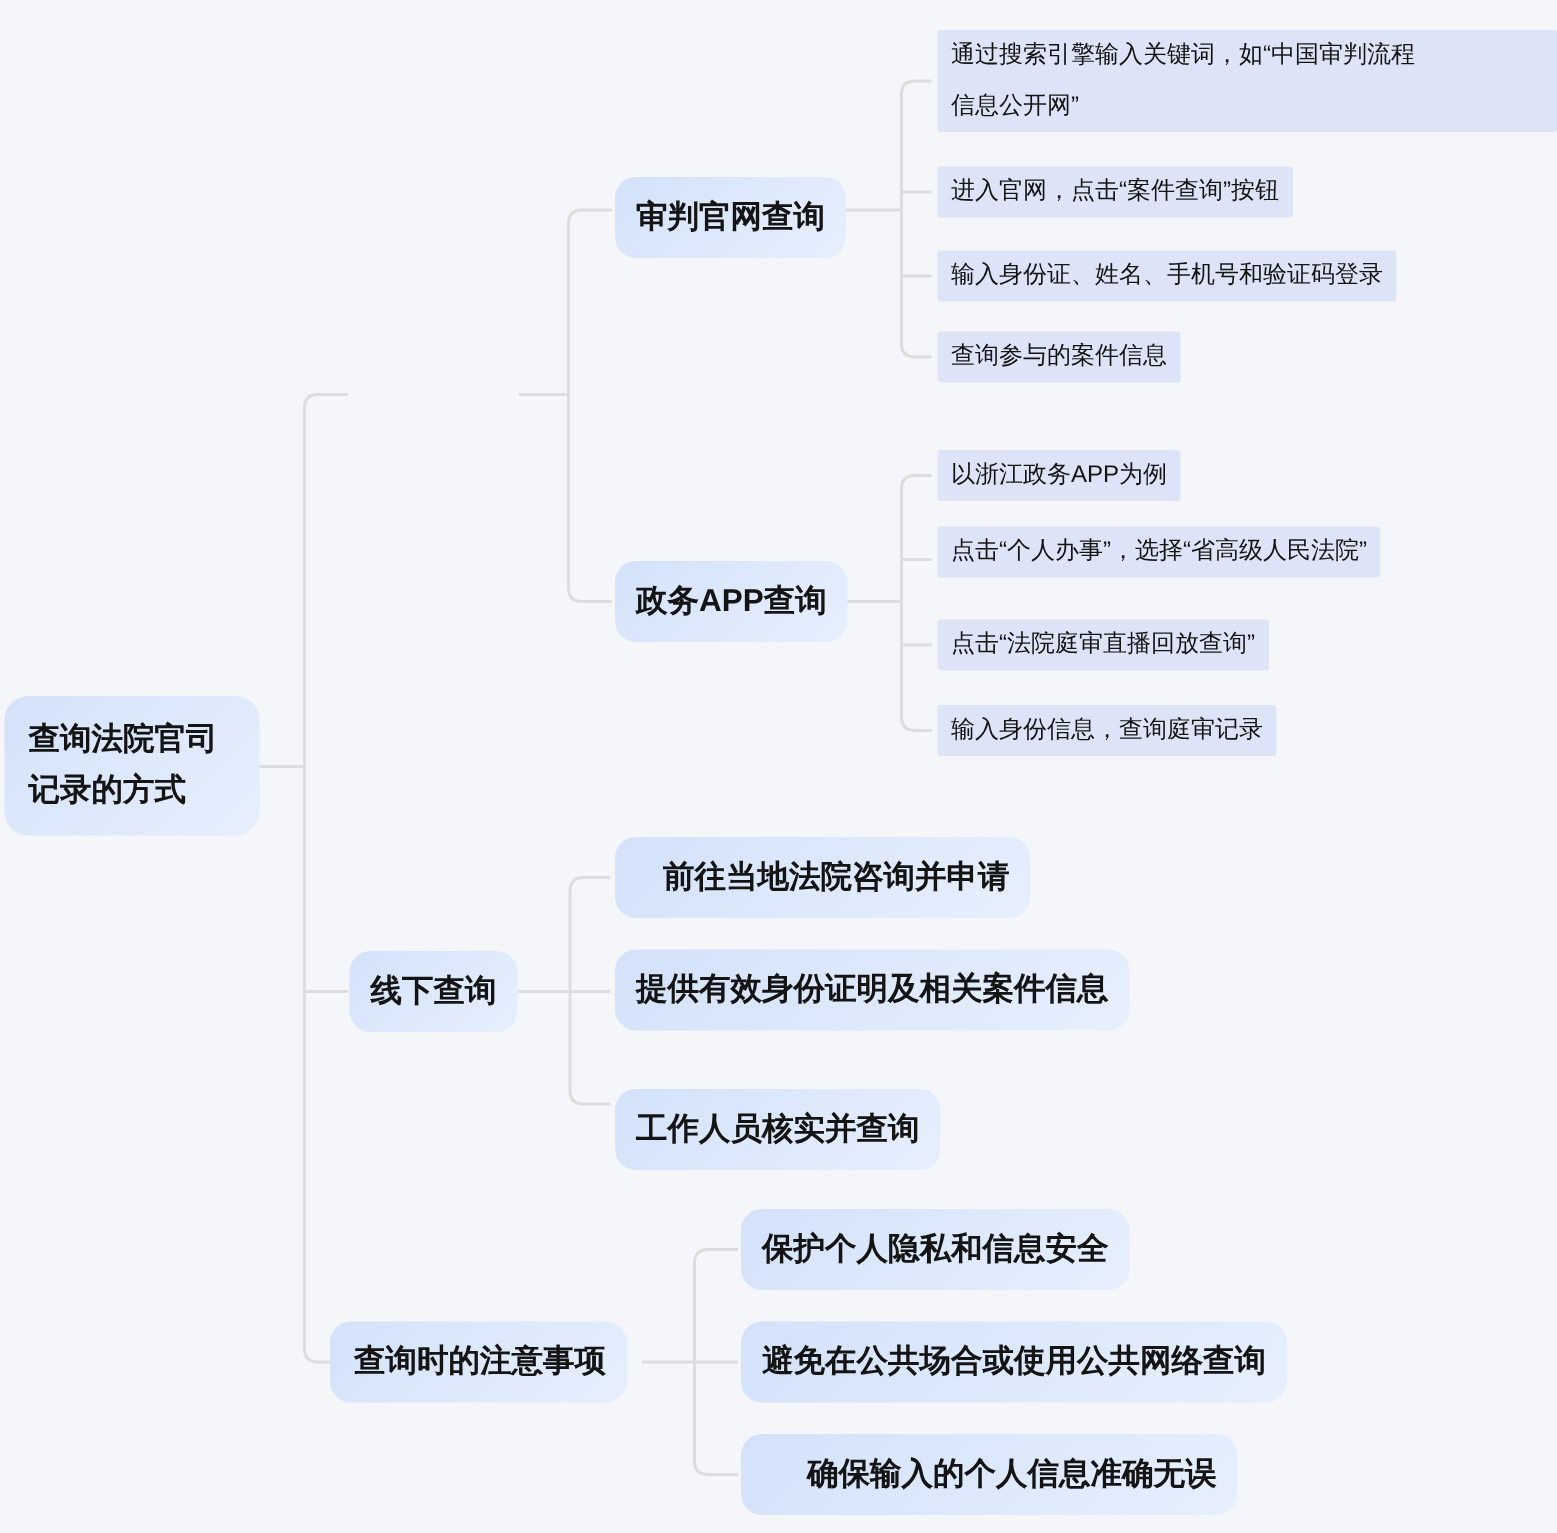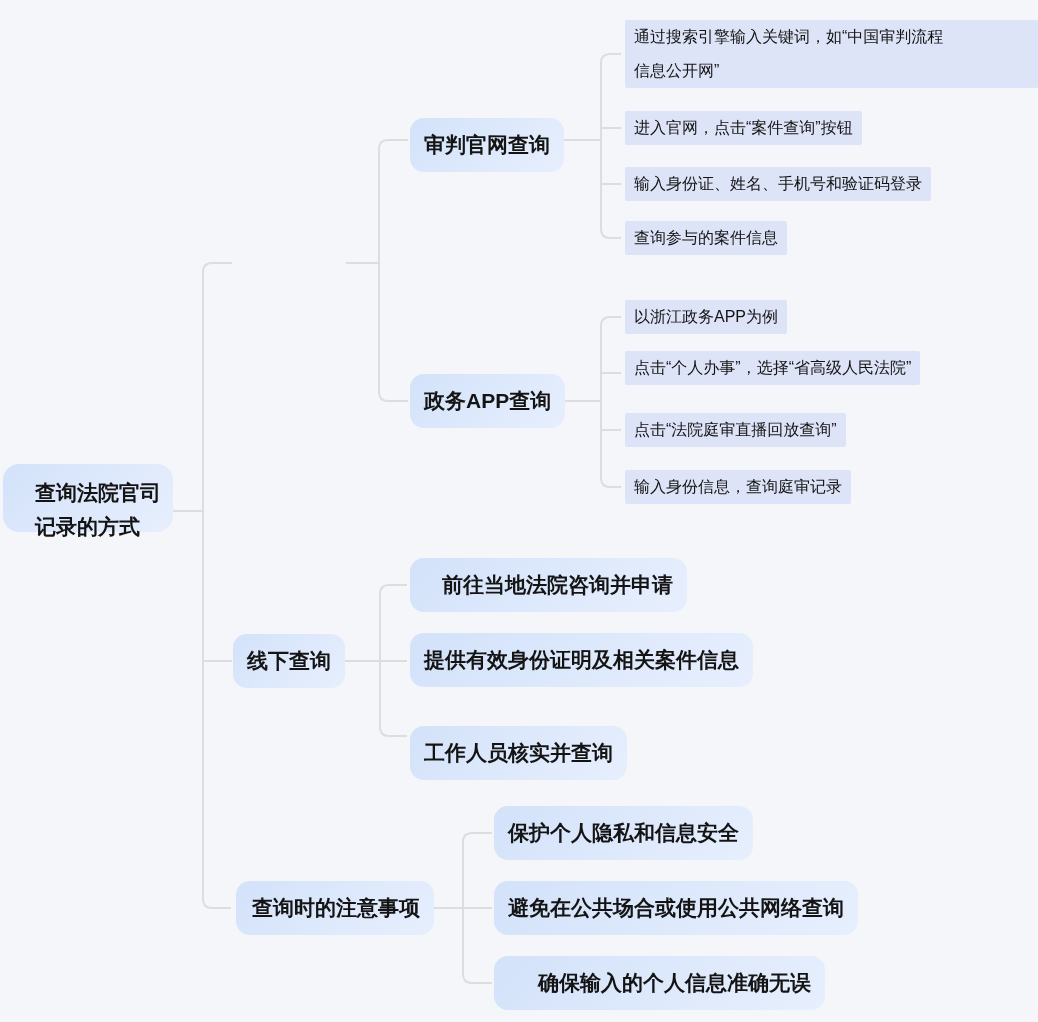--- a/index.html
+++ b/index.html
@@ -42,22 +42,22 @@
     font-weight:bold;
     font-size:21px;
     height:54px;
     line-height:54px;
     padding:0 14px;
     white-space:nowrap;
     cursor:pointer;
   }
   .node.root{
     width:170px;
-    height:68px;
-    padding:12px 32px;
+    height:93px;
+    padding:12px 16px;
     line-height:34px;
     white-space:pre;
     border-radius:16px;
   }
   .leaf{
     position:absolute;
     box-sizing:border-box;
     background:var(--leaf-bg);
     border-radius:2px;
     font-size:16px;
@@ -102,21 +102,21 @@
     <path class="connector" d="M407 585 L389 585 Q380 585 380 594 L380 727 Q380 736 389 736 L407 736"></path>
 
     <path class="connector" d="M428 908 L492 908"></path>
     <path class="connector" d="M492 833 L472 833 Q463 833 463 842 L463 974 Q463 983 472 983 L492 983"></path>
   </svg>
 
   <div class="node root" style="left:3px;top:464px;">查询法院官司
 记录的方式</div>
 
   <div class="node" style="left:233px;top:634px;">线下查询</div>
-  <div class="node" style="left:236px;top:881px;padding-left:16px;">查询时的注意事项</div>
+  <div class="node" style="left:220px;top:881px;padding-left:16px;">查询时的注意事项</div>
 
   <div class="node" style="left:410px;top:118px;">审判官网查询</div>
   <div class="node" style="left:410px;top:374px;">政务APP查询</div>
 
   <div class="leaf twoline" style="left:625px;top:20px;">通过搜索引擎输入关键词，如“中国审判流程
 信息公开网”</div>
   <div class="leaf" style="left:625px;top:111px;">进入官网，点击“案件查询”按钮</div>
   <div class="leaf" style="left:625px;top:167px;">输入身份证、姓名、手机号和验证码登录</div>
   <div class="leaf" style="left:625px;top:221px;">查询参与的案件信息</div>
 

